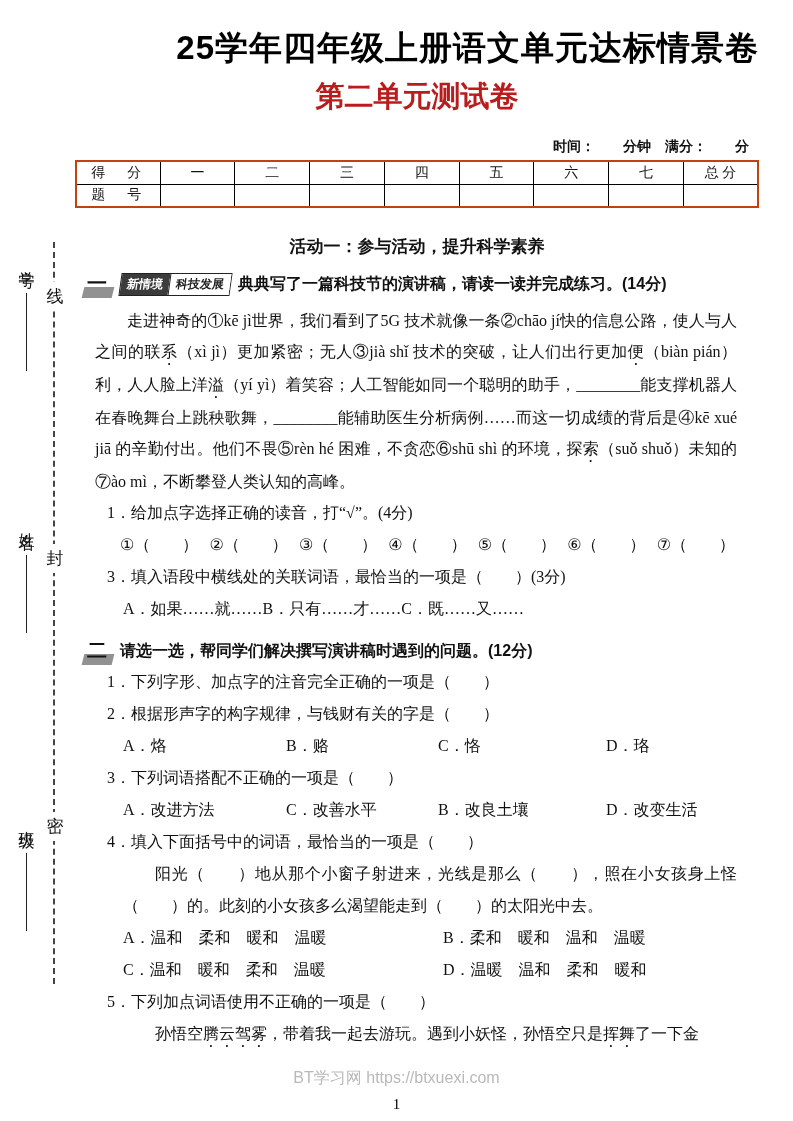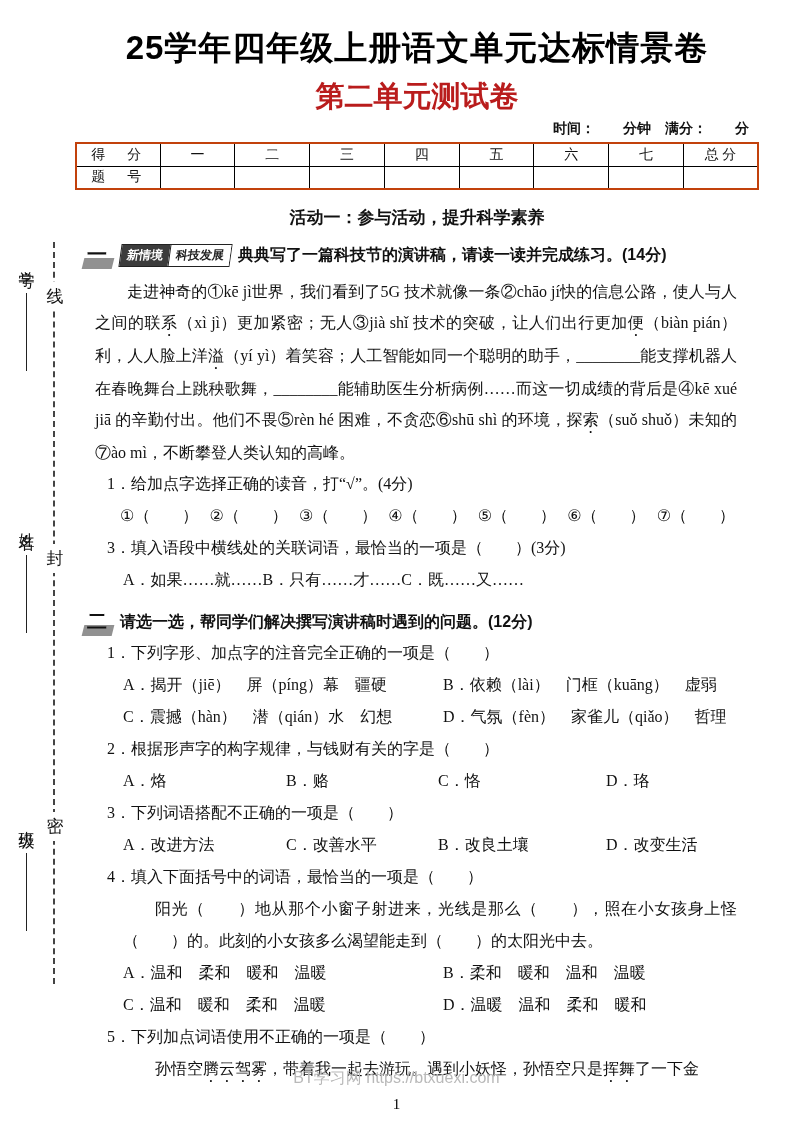--- a/index.html
+++ b/index.html
@@ -3,29 +3,29 @@
 <meta charset="utf-8">
 <style>
   * { margin:0; padding:0; box-sizing:border-box; }
   html,body { background:#ffffff; }
   .page {
     position:relative; width:793px; height:1121px; background:#fff;
     font-family:"Liberation Serif","DejaVu Serif",serif; color:#111; overflow:hidden;
   }
   .content { position:absolute; left:75px; top:26px; width:684px; }
 
-  .title   { text-align:center; font-family:"Liberation Sans","DejaVu Sans",sans-serif; font-weight:900; font-size:33px; letter-spacing:1px; color:#000; }
+  .title   { text-align:right; font-family:"Liberation Sans","DejaVu Sans",sans-serif; font-weight:900; font-size:33px; letter-spacing:1px; color:#000; }
   .subtitle{ text-align:center; font-family:"Liberation Sans","DejaVu Sans",sans-serif; font-weight:900; font-size:29px; margin-top:6px; color:#b91c1c; }
-  .time-line { text-align:right; font-family:"Liberation Sans","DejaVu Sans",sans-serif; font-weight:bold; font-size:14px; margin-top:3px; padding-right:10px; }
+  .time-line { text-align:right; font-family:"Liberation Sans","DejaVu Sans",sans-serif; font-weight:bold; font-size:14px; margin-top:21px; padding-right:10px; }
 
   table.score { width:100%; border-collapse:collapse; margin-top:4px; table-layout:fixed; border:2px solid #c2410c; }
   table.score td { border:1px solid #000; height:23px; text-align:center; font-size:14px; vertical-align:middle; }
   table.score td.lbl { width:84px; letter-spacing:4px; }
 
-  .activity { text-align:center; font-family:"Liberation Sans","DejaVu Sans",sans-serif; font-weight:900; font-size:17px; margin-top:16px; }
+  .activity { text-align:center; font-family:"Liberation Sans","DejaVu Sans",sans-serif; font-weight:900; font-size:17px; margin-top:27px; }
 
   .sec-row { display:flex; align-items:center; gap:7px; margin-top:12px; margin-left:10px; }
   .sec-num { position:relative; z-index:0; display:inline-block; font-family:"Liberation Sans","DejaVu Sans",sans-serif; font-weight:900; font-size:20px; padding:0 6px 2px 2px; }
   .sec-num::before { content:""; position:absolute; z-index:-1; left:-2px; bottom:1px; width:30px; height:11px; background:#919191; transform:skewX(-14deg); }
   .new-badge { display:inline-flex; border:1.5px solid #222; font-family:"Liberation Sans","DejaVu Sans",sans-serif; font-size:12px; transform:skewX(-8deg); }
   .new-badge .dark  { background:#3c3c3c; color:#fff; padding:2px 6px; font-weight:bold; }
   .new-badge .light { background:#fff; color:#222; padding:2px 6px; font-weight:bold; border-left:1.5px solid #222; }
   .sec-intro { font-family:"Liberation Sans","DejaVu Sans",sans-serif; font-weight:bold; font-size:16px; }
 
   .passage { margin-top:6px; margin-left:20px; width:642px; font-size:16px; line-height:31px; text-indent:2em; text-align:justify; }
@@ -134,26 +134,20 @@
       <span>B．只有……才……</span>
       <span>C．既……又……</span>
     </div>
 
     <div class="sec-row">
       <span class="sec-num">二</span>
       <span class="sec-intro">请选一选，帮同学们解决撰写演讲稿时遇到的问题。(12分)</span>
     </div>
 
     <div class="q">1．下列字形、加点字的注音完全正确的一项是（　　）</div>
-    <div class="opt2col">
-      <span>A．揭开（jiē）　屏（píng）幕　疆硬</span>
-      <span>B．依赖（lài）　门框（kuāng）　虚弱</span>
-      <span>C．震撼（hàn）　潜（qián）水　幻想</span>
-      <span>D．气氛（fèn）　家雀儿（qiǎo）　哲理</span>
-    </div>
 
     <div class="q">2．根据形声字的构字规律，与钱财有关的字是（　　）</div>
     <div class="opt4col">
       <span>A．烙</span>
       <span>B．赂</span>
       <span>C．恪</span>
       <span>D．珞</span>
     </div>
 
     <div class="q">3．下列词语搭配不正确的一项是（　　）</div>

